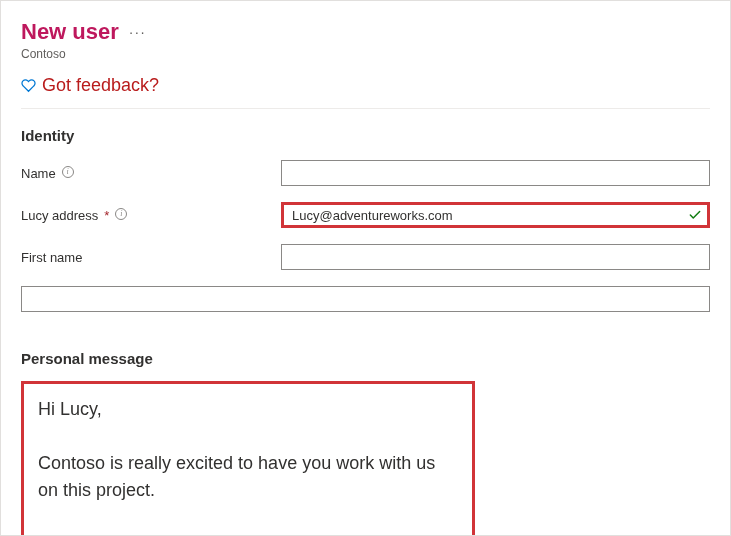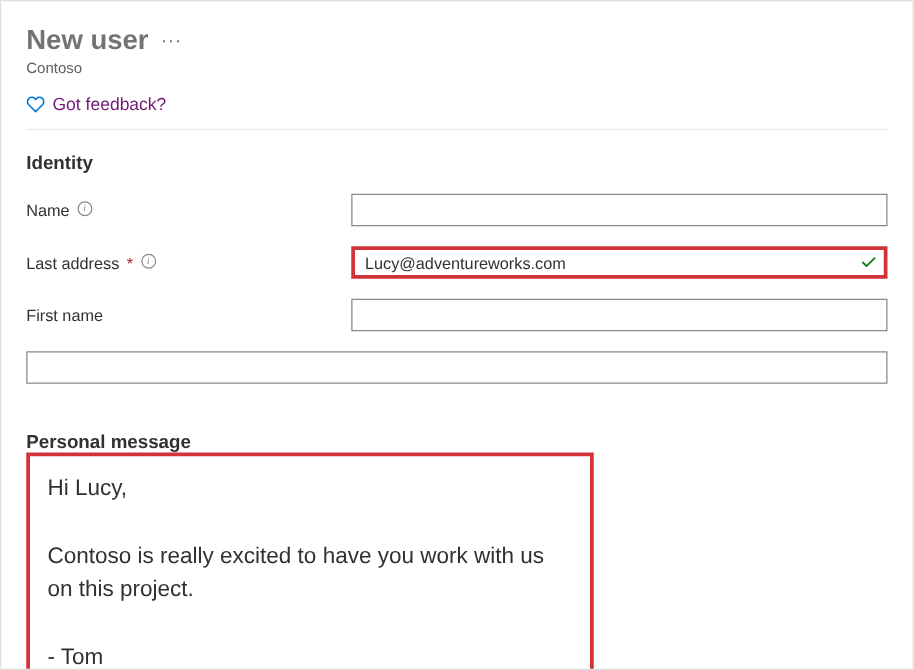--- a/index.html
+++ b/index.html
@@ -10,21 +10,21 @@
       background: #fff;
       width: 731px;
       height: 536px;
       border: 1px solid #e1dfdd;
     }
     .panel { padding: 18px 20px 20px 20px; }
     .title-row { display: flex; align-items: center; gap: 10px; }
     .title {
       font-size: 22px;
       font-weight: 600;
-      color: #737373;
+      color: #be185d;
     }
     .more-dots {
       font-size: 14px;
       color: #605e5c;
       letter-spacing: 1px;
       cursor: pointer;
     }
     .subtitle {
       font-size: 12px;
       color: #605e5c;
@@ -32,22 +32,22 @@
     }
     .feedback-row {
       display: flex;
       align-items: center;
       gap: 6px;
       margin-top: 14px;
       padding-bottom: 12px;
       border-bottom: 1px solid #edebe9;
     }
     .feedback-text {
-      font-size: 14px;
-      color: #701a75;
+      font-size: 18px;
+      color: #b91c1c;
     }
     .heart-icon svg { display: block; }
     .section-heading {
       font-size: 15px;
       font-weight: 700;
       margin-top: 18px;
       margin-bottom: 16px;
       color: #323130;
     }
     .form-row {
@@ -101,20 +101,21 @@
       position: absolute;
       right: 8px;
       top: 50%;
       transform: translateY(-50%);
     }
     .check-icon svg { display: block; }
     .personal-heading {
       font-size: 15px;
       font-weight: 600;
       margin-top: 38px;
+      margin-bottom: 14px;
     }
     .personal-box {
       border: 3px solid #d13438;
       padding: 12px 14px 14px 14px;
       width: 454px;
       font-size: 18px;
       color: #323130;
       white-space: pre-line;
       line-height: 1.5;
     }
@@ -146,21 +147,21 @@
       <span>Name</span>
       <span class="info-icon">i</span>
     </div>
     <div class="field-input-wrap">
       <input class="field-input" type="text" value="" style="">
     </div>
   </div>
 
   <div class="form-row highlight-red">
     <div class="field-label">
-      <span>Last address</span>
+      <span>Lucy address</span>
       <span class="req">*</span>
       <span class="info-icon">i</span>
     </div>
     <div class="field-input-wrap">
       <input class="field-input" type="text" value="Lucy@adventureworks.com" style="">
       <span class="check-icon">
         <svg width="14" height="14" viewBox="0 0 24 24" fill="none" stroke="#107c10" stroke-width="2.5" stroke-linecap="round" stroke-linejoin="round">
           <polyline points="20 6 9 17 4 12"></polyline>
         </svg>
       </span>

